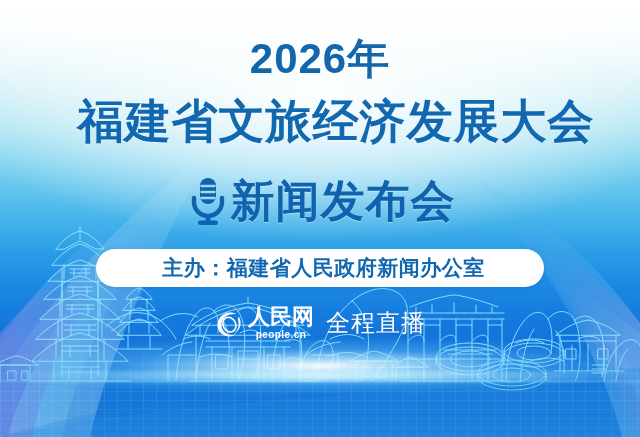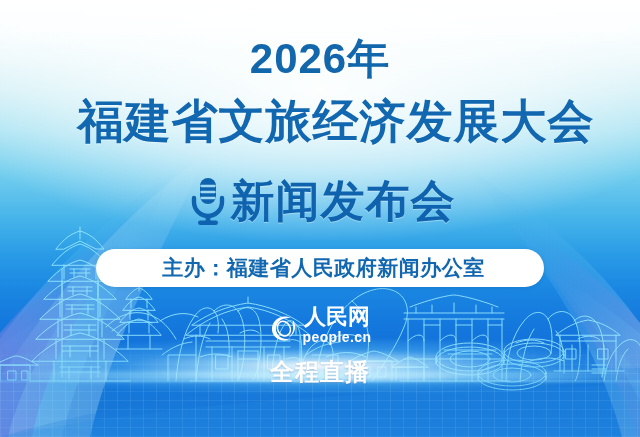--- a/index.html
+++ b/index.html
@@ -105,35 +105,35 @@
     border-radius:19px;
     box-shadow:0 1px 4px rgba(10,70,140,.18);
   }
   .host-text{
     font-size:21px;font-weight:bold;letter-spacing:.5px;
     color:#1268b0;white-space:nowrap;margin-left:7px;
   }
 
   .live-row{
     position:absolute;top:306px;left:50%;transform:translateX(-50%);
-    display:flex;align-items:center;gap:12px;flex-direction:column;
+    display:flex;align-items:center;gap:12px;
   }
   .brand{display:flex;align-items:flex-end;gap:4px;}
   .brand-mark{display:block;width:30px;height:30px;flex:none;}
   .brand-wordmark{display:flex;flex-direction:column;align-items:center;line-height:1;}
   .brand-cn{
     font-size:22px;font-weight:bold;color:#ffffff;letter-spacing:0px;
     font-family:"Liberation Serif","DejaVu Serif",serif;
   }
   .brand-en{
-    font-size:14px;font-weight:bold;color:#ffffff;letter-spacing:.4px;
+    font-size:10px;font-weight:bold;color:#ffffff;letter-spacing:.4px;
     margin-top:2px;
   }
   .live-text{
-    font-size:24px;font-weight:bold;color:#ffffff;letter-spacing:1px;
+    font-size:24px;font-weight:normal;color:#ffffff;letter-spacing:1px;
     text-shadow:0 1px 2px rgba(8,60,120,.25);
   }
 </style>
 </head>
 <body>
 
 <div class="poster">
 
   <div class="bg-layer">
     <div class="glow-top"></div>

